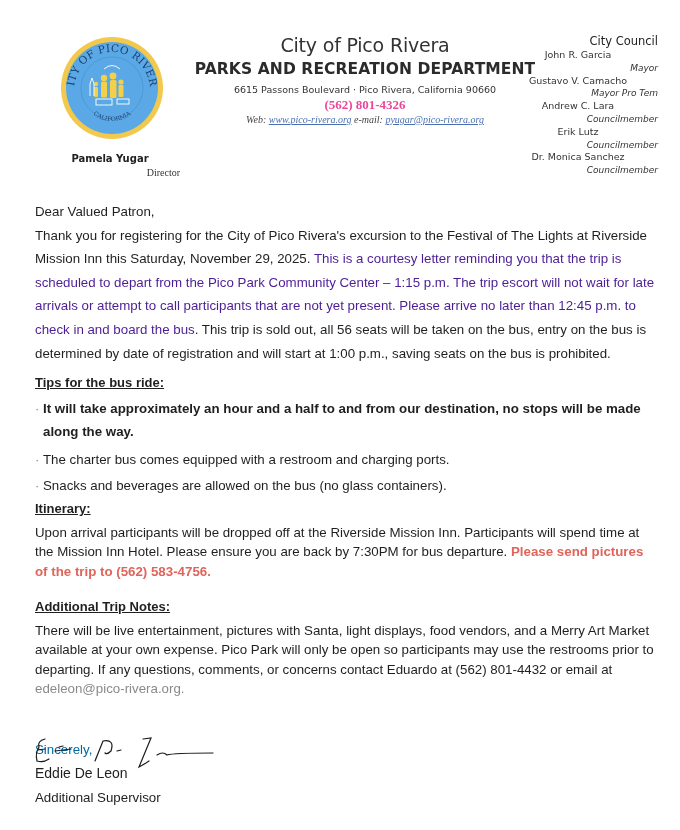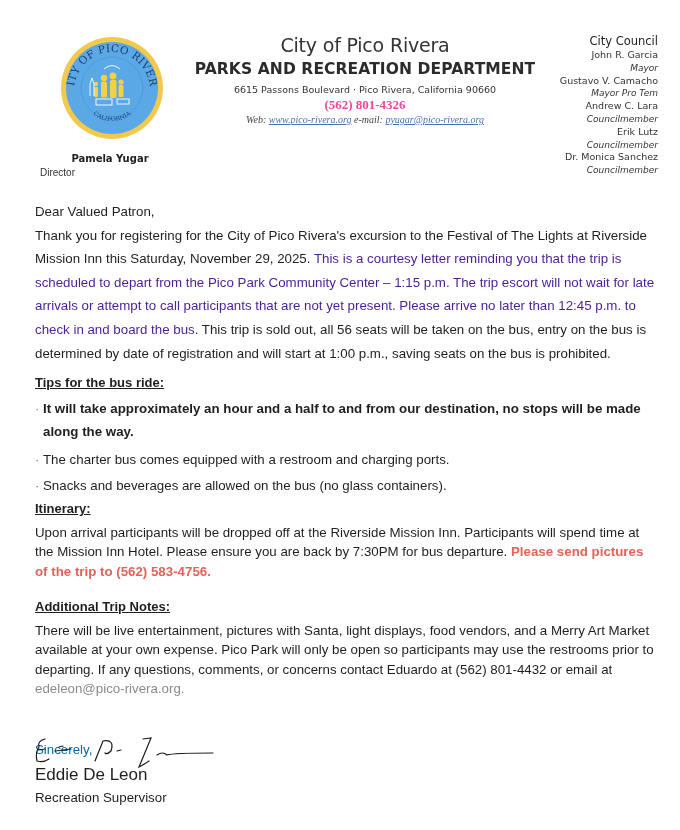--- a/index.html
+++ b/index.html
@@ -5,48 +5,48 @@
     html, body { margin: 0; padding: 0; background: #ffffff; }
     body {
       width: 680px; height: 830px; position: relative; overflow: hidden;
       font-family: "Liberation Sans", sans-serif; color: #1a1a1a;
     }
     .abs { position: absolute; }
 
     
     .seal { left: 60px; top: 36px; width: 104px; height: 104px; }
     .director-name { left: 40px; top: 153px; width: 140px; text-align: center; font-family: "DejaVu Sans", sans-serif; font-weight: bold; font-size: 10px; color: #222; }
-    .director-title { left: 40px; top: 167px; width: 140px; text-align: left; font-family: Liberation Sans, sans-serif; font-size: 10px; color: #333; }
+    .director-title { left: 40px; top: 167px; width: 140px; text-align: right; font-family: Liberation Serif, serif; font-size: 10px; color: #333; }
 
     .center-head { left: 180px; top: 32px; width: 370px; text-align: center; }
     .city-name { font-family: "DejaVu Sans", sans-serif; font-size: 19px; color: #333; line-height: 26px; letter-spacing: -0.2px; }
     .dept-name { font-family: "DejaVu Sans", sans-serif; font-weight: bold; font-size: 15.5px; color: #2b2b2b; line-height: 22px; letter-spacing: 0.1px; }
     .address { font-family: "DejaVu Sans", sans-serif; font-size: 9.5px; color: #333; line-height: 15px; margin-top: 2px; }
     .phone { font-family: "Liberation Serif", serif; font-weight: bold; font-size: 13px; color: #ec4899; line-height: 16px; }
     .weblinks { font-family: "Liberation Serif", serif; font-style: italic; font-size: 10px; color: #444; line-height: 14px; }
     .weblinks a { color: #4a6fb0; text-decoration: underline; }
 
     .council { right: 22px; top: 34px; width: 160px; text-align: right; font-family: "DejaVu Sans", sans-serif; color: #333; }
     .council .heading { font-weight: normal; font-size: 11.5px; color: #222; line-height: 15px; }
-    .council .member-name { font-size: 9.5px; line-height: 12.8px; }
+    .council .member-name { font-size: 9.5px; line-height: 12.8px; text-align: center; }
     .council .member-role { font-size: 9px; font-style: italic; line-height: 12.8px; }
 
     
     .letter { left: 35px; top: 200px; width: 620px; font-size: 13.3px; line-height: 23.6px; color: #1f1f1f; }
     .letter p { margin: 0; }
     .red-u { color: #4c1d95; text-decoration-color: #e0645a; }
     .red-b { color: #e0645a; font-weight: bold; }
     .section-heading { font-weight: bold; text-decoration: underline; font-size: 13px; }
     .bullet { position: relative; padding-left: 8px; }
     .bullet .dot { position: absolute; left: 0; top: 0; color: #888; }
     .gray-link { color: #8a8a8a; }
 
     .closing { left: 35px; top: 713px; font-size: 13.3px; color: #0369a1; margin-top: 29px; }
     .signature { left: 33px; top: 733px; width: 200px; height: 38px; }
-    .signer-name { left: 35px; top: 765px; font-size: 17px; color: #1f1f1f; }
+    .signer-name { left: 35px; top: 765px; font-size: 14px; color: #1f1f1f; }
     .signer-title { left: 35px; top: 790px; font-size: 13.3px; color: #1f1f1f; }
   </style>
 </head>
 <body>
 
 <svg class="abs seal" viewBox="0 0 104 104">
   <circle cx="52" cy="52" r="51" fill="#f2c94c"></circle>
   <circle cx="52" cy="52" r="46" fill="#5aa9e6"></circle>
   <circle cx="52" cy="52" r="31" fill="none" stroke="#3f8fd0" stroke-width="0.6"></circle>
   <defs>
@@ -140,13 +140,13 @@
     <path d="M5 17 L12 16"></path>
     <path d="M22 18 L38 16"></path>
     <path d="M26 14 L30 13"></path>
     <path d="M62 28 L70 8 Q82 6 78 18 Q74 22 72 20"></path>
     <path d="M84 18 L88 17"></path>
     <path d="M110 6 L118 5 L106 34 Q110 32 116 28"></path>
     <path d="M124 22 Q130 18 134 22 Q140 20 180 20"></path>
   </g>
 </svg>
 <div class="abs signer-name">Eddie De Leon</div>
-<div class="abs signer-title">Recreation Supervisor</div>
+<div class="abs signer-title">Additional Supervisor</div>
 
 </body></html>

